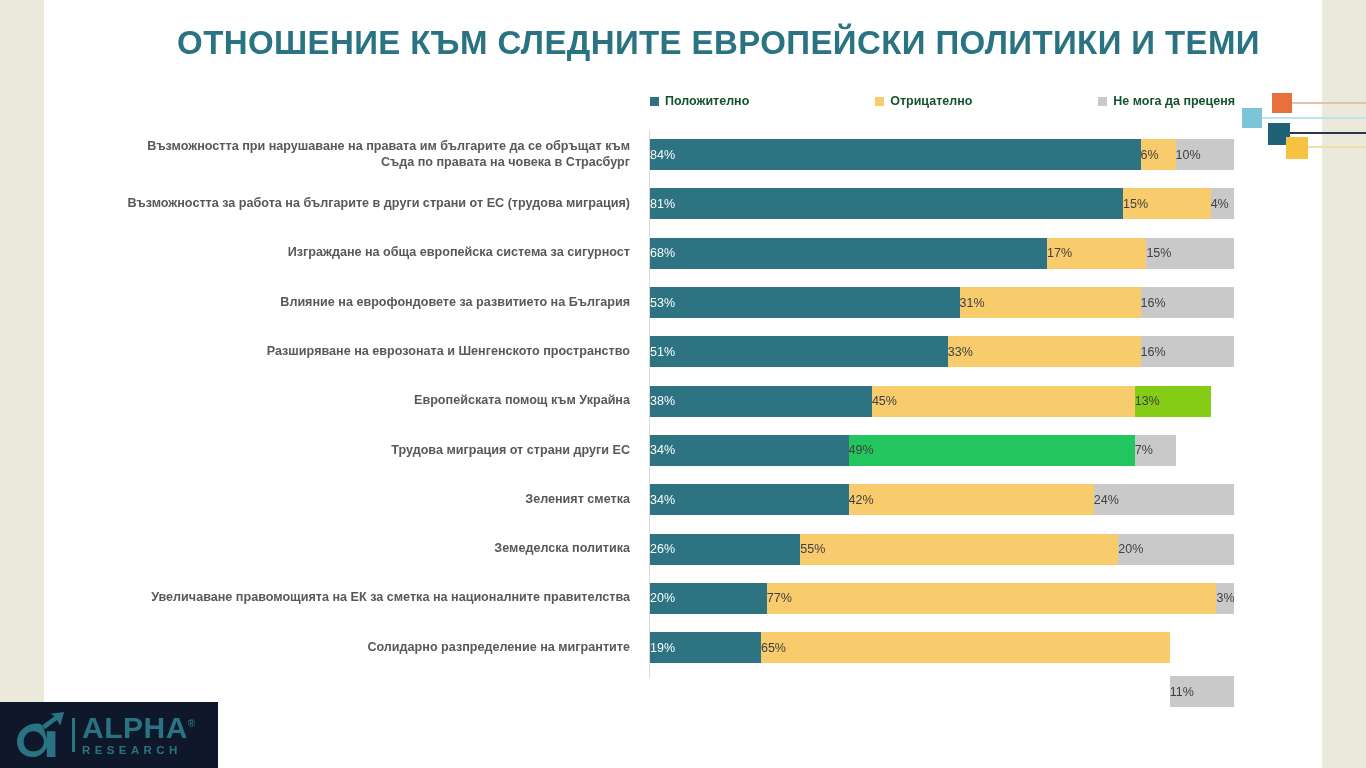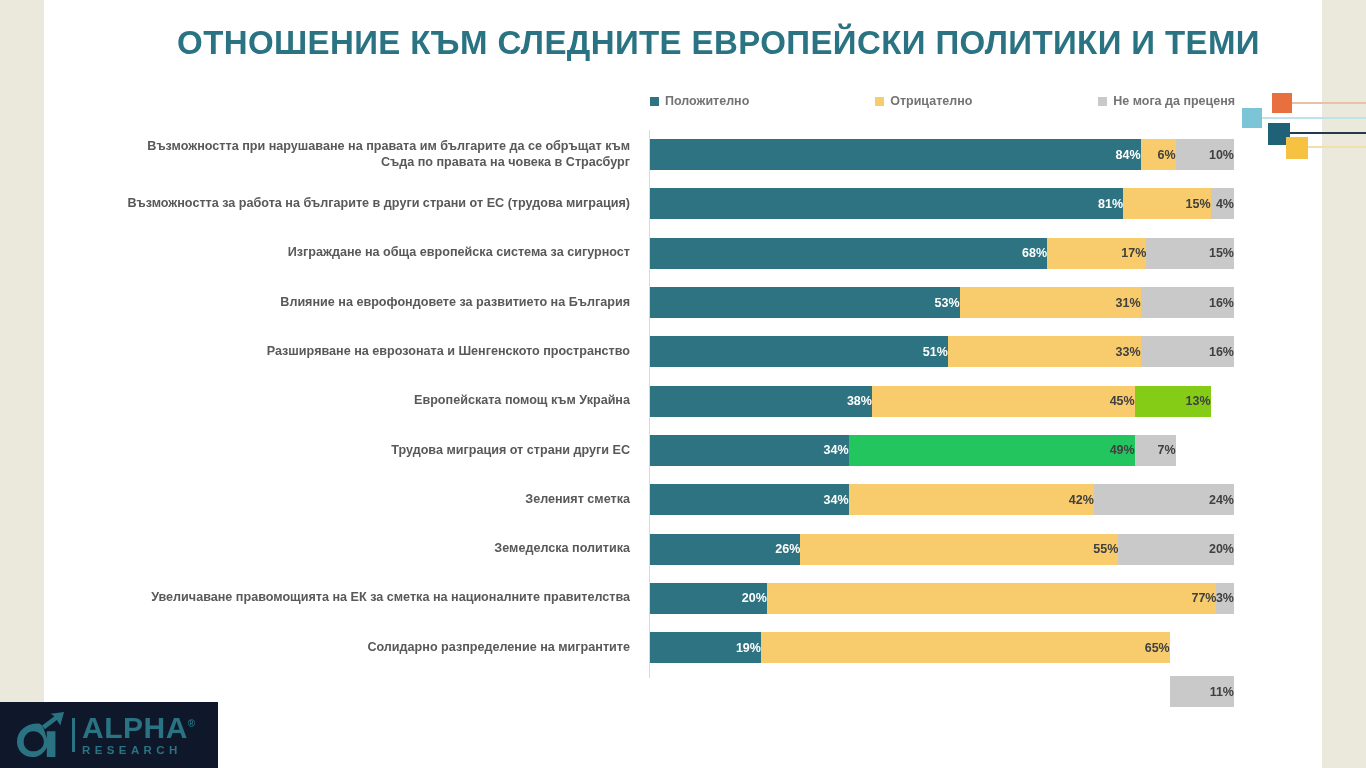--- a/index.html
+++ b/index.html
@@ -38,21 +38,21 @@
   
   .legend {
     position: absolute;
     left: 650px; top: 94px;
     width: 585px;
     display: flex;
     justify-content: space-between;
     align-items: center;
     font-size: 12.5px;
     font-weight: bold;
-    color: #737373;
+    color: #14532d;
   }
   .legend-item { display: flex; align-items: center; gap: 6px; }
   .legend-swatch { width: 9px; height: 9px; display: inline-block; }
 
   
   .chart {
     position: absolute;
     left: 60px; top: 130px;
     width: 1180px; height: 550px;
   }
@@ -81,23 +81,23 @@
     position: relative;
     width: 584px;
     height: 31px;
     display: flex;
     margin-left: 10px;
   }
   .seg {
     height: 100%;
     display: flex;
     align-items: center;
-    justify-content: flex-end;
+    justify-content: flex-start;
     font-size: 12.5px;
-    font-weight: bold;
+    font-weight: normal;
     overflow: hidden;
     white-space: nowrap;
   }
   .seg-pos { color: #ffffff; }
   .seg-neg { color: #404040; }
   .seg-na  { color: #404040; }
 
   
   .deco { position: absolute; left: 1236px; top: 86px; width: 130px; height: 72px; }
   .deco-sq { position: absolute; }
@@ -225,21 +225,21 @@
               <span>31%</span>
             </div>
             <div class="seg seg-na" style="width: 16%; background: rgb(201, 201, 201);">
               <span>16%</span>
             </div>
           </div>
         </div>
         <div class="row">
           <div class="cat-label">Разширяване на еврозоната и Шенгенското пространство</div>
           <div class="bar-wrap">
-            <div class="seg seg-pos" style="width: 51%; background: rgb(46, 115, 129); padding-left: 43px;">
+            <div class="seg seg-pos" style="width: 51%; background: rgb(46, 115, 129);">
               <span>51%</span>
             </div>
             <div class="seg seg-neg" style="width: 33%; background: rgb(248, 203, 108);">
               <span>33%</span>
             </div>
             <div class="seg seg-na" style="width: 16%; background: rgb(201, 201, 201);">
               <span>16%</span>
             </div>
           </div>
         </div>

